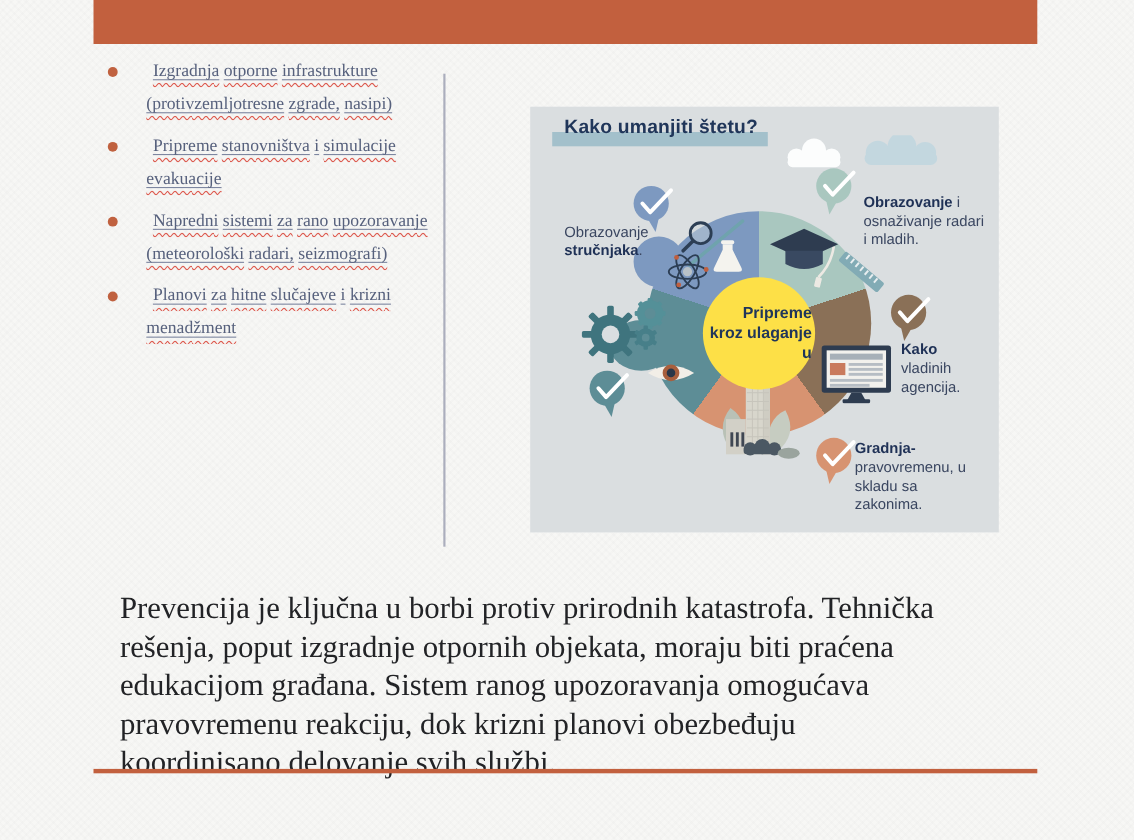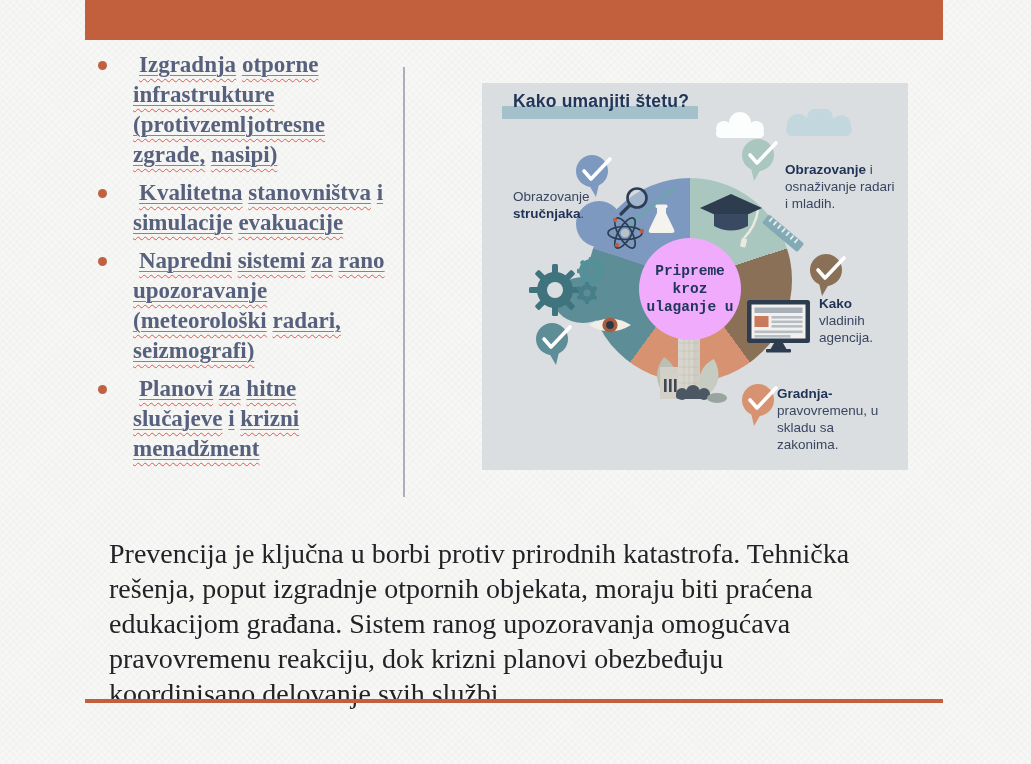--- a/index.html
+++ b/index.html
@@ -6,70 +6,70 @@
   .slide{position:relative;width:1031px;height:764px;overflow:hidden;
     background-color:#f7f7f5;
     background-image:repeating-linear-gradient(45deg, rgba(60,60,70,0.015) 0 2px, transparent 2px 5px),
                      repeating-linear-gradient(-45deg, rgba(60,60,70,0.015) 0 2px, transparent 2px 5px);
     font-family:"Liberation Serif", serif;}
   .top-bar{position:absolute;left:85px;top:0;width:858px;height:40px;background:#c2603e;}
   .bottom-rule{position:absolute;left:85px;top:699px;width:858px;height:4px;background:#c2603e;}
 
   
   .bullets{position:absolute;left:94px;top:50px;width:296px;margin:0;padding:0;list-style:none;}
-  .bullets li{position:relative;margin:0 0 8px 0;padding-left:39px;font-size:23px;line-height:30px;
-    color:#57617d;text-indent:6px;font-weight:bold;}
+  .bullets li{position:relative;margin:0 0 8px 0;padding-left:39px;font-size:16px;line-height:30px;
+    color:#57617d;text-indent:6px;}
   .dot{position:absolute;left:4px;top:11px;width:9px;height:9px;border-radius:50%;background:#c0613f;text-indent:0;}
   .sq{text-decoration-line:underline;text-decoration-style:wavy;text-decoration-color:#dd5a4f;
       text-decoration-thickness:1px;text-underline-offset:6px;}
   .ul{text-decoration-line:underline;text-decoration-style:solid;text-decoration-color:#7d86a0;
       text-decoration-thickness:1px;text-underline-offset:3px;}
   .ul-only{text-decoration:none;}
 
   .divider{position:absolute;left:403px;top:67px;width:2px;height:430px;background:#abaebd;}
 
   
   .para{position:absolute;left:94px;top:521px;width:758px;margin:15px;font-size:28px;line-height:35px;color:#222326;}
 
   
-  .infographic{position:absolute;left:482px;top:83px;width:426px;height:387px;background:#dadee0;
+  .infographic{position:absolute;left:482px;top:97px;width:426px;height:387px;background:#dadee0;
     font-family:"Liberation Sans", sans-serif;}
   .ig-titlebar{position:absolute;left:20px;top:23px;width:196px;height:13px;background:#a3c0cb;}
   .ig-title{position:absolute;left:31px;top:8px;font-size:17.5px;font-weight:700;color:#20365a;letter-spacing:.2px;}
   .donut{position:absolute;left:106px;top:95px;width:204px;height:204px;border-radius:50%;
     background:conic-gradient(from 0deg,
       #a9c7bf 0deg 72deg,
       #8a7057 72deg 144deg,
       #d79371 144deg 216deg,
       #5d8d96 216deg 288deg,
       #7d99c0 288deg 360deg);}
   .blob{position:absolute;border-radius:50%;}
   .blob-teal{left:72px;top:194px;width:58px;height:46px;background:#5d8d96;}
   .blob-blue{left:94px;top:118px;width:46px;height:46px;background:#7d99c0;}
-  .hole{position:absolute;left:157px;top:155px;width:102px;height:102px;border-radius:50%;background:#f0abfc;
-    display:flex;align-items:center;justify-content:center;text-align:center;font-family:Liberation Mono, monospace;}
+  .hole{position:absolute;left:157px;top:155px;width:102px;height:102px;border-radius:50%;background:#fde047;
+    display:flex;align-items:center;justify-content:center;text-align:right;}
   .hole-text{width:96px;font-size:14.5px;line-height:18px;font-weight:700;color:#20365a;}
   .icon{position:absolute;}
   .ig-label{position:absolute;font-size:13.5px;line-height:17px;color:#3a4660;}
   .ig-label .b{font-weight:700;color:#1f3156;}
 </style>
 </head>
 <body>
 
 <div class="slide">
   <div class="top-bar"></div>
 
   <ul class="bullets">
     <li>
       <span class="dot"></span>
       <span><span class="sq"><span class="ul">Izgradnja</span></span> <span class="sq"><span class="ul">otporne</span></span> <span class="sq"><span class="ul">infrastrukture</span></span> <span class="sq"><span class="ul">(protivzemljotresne</span></span> <span class="sq"><span class="ul">zgrade,</span></span> <span class="sq"><span class="ul">nasipi)</span></span></span>
     </li>
     <li>
       <span class="dot"></span>
-      <span><span class="sq"><span class="ul">Kvalitetna</span></span> <span class="sq"><span class="ul">stanovništva</span></span> <span class="ul-only"><span class="ul">i</span></span> <span class="sq"><span class="ul">simulacije</span></span> <span class="sq"><span class="ul">evakuacije</span></span></span>
+      <span><span class="sq"><span class="ul">Pripreme</span></span> <span class="sq"><span class="ul">stanovništva</span></span> <span class="ul-only"><span class="ul">i</span></span> <span class="sq"><span class="ul">simulacije</span></span> <span class="sq"><span class="ul">evakuacije</span></span></span>
     </li>
     <li>
       <span class="dot"></span>
       <span><span class="sq"><span class="ul">Napredni</span></span> <span class="sq"><span class="ul">sistemi</span></span> <span class="sq"><span class="ul">za</span></span> <span class="sq"><span class="ul">rano</span></span> <span class="sq"><span class="ul">upozoravanje</span></span> <span class="sq"><span class="ul">(meteorološki</span></span> <span class="sq"><span class="ul">radari,</span></span> <span class="sq"><span class="ul">seizmografi)</span></span></span>
     </li>
     <li>
       <span class="dot"></span>
       <span><span class="sq"><span class="ul">Planovi</span></span> <span class="sq"><span class="ul">za</span></span> <span class="sq"><span class="ul">hitne</span></span> <span class="sq"><span class="ul">slučajeve</span></span> <span class="ul-only"><span class="ul">i</span></span> <span class="sq"><span class="ul">krizni</span></span> <span class="sq"><span class="ul">menadžment</span></span></span>
     </li>
   </ul>

